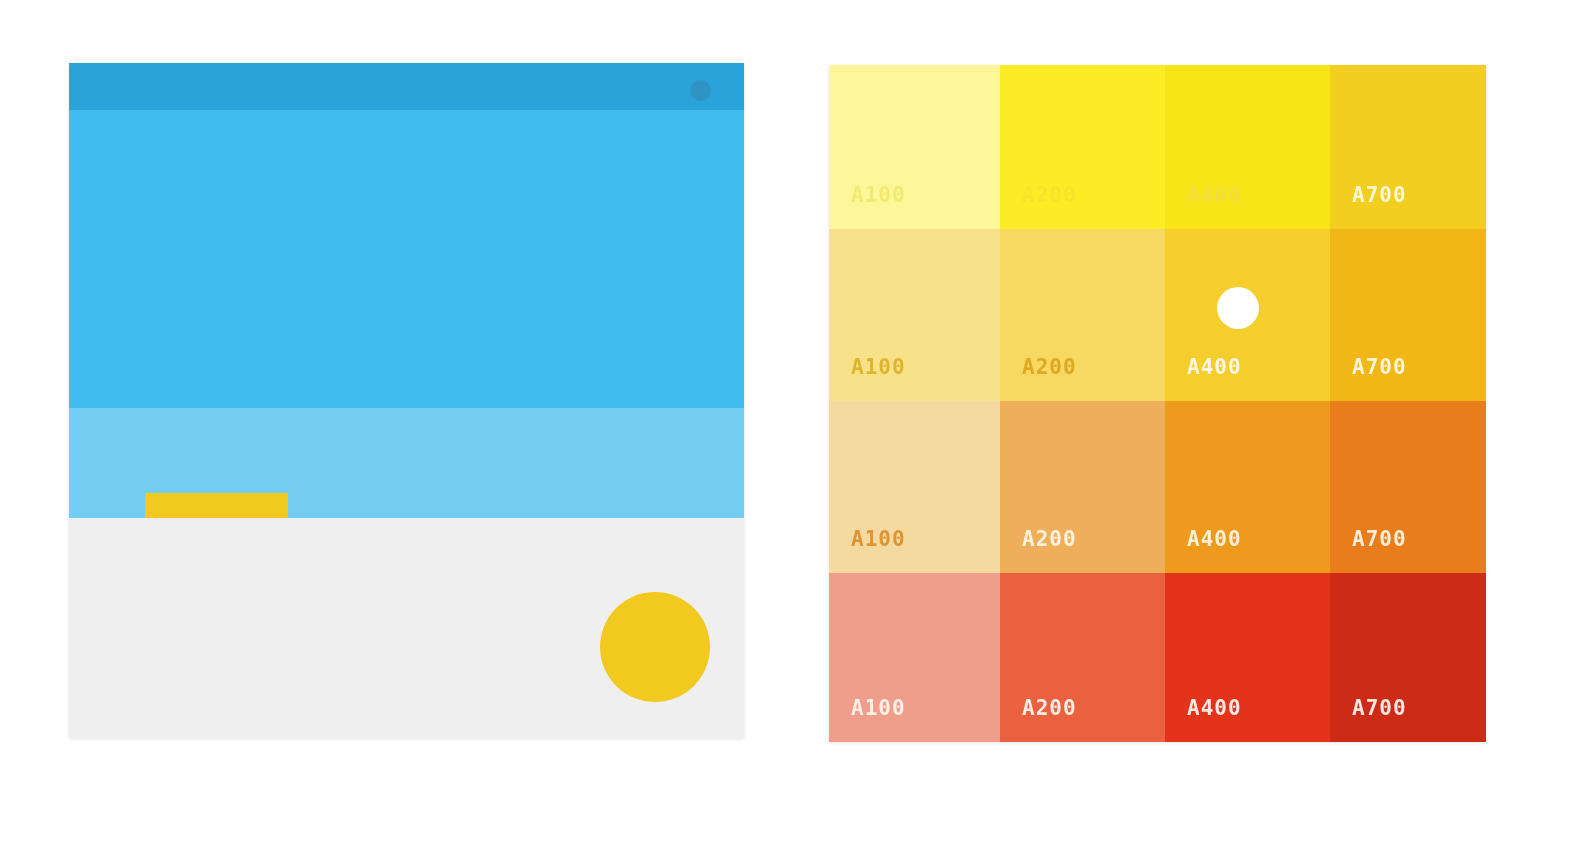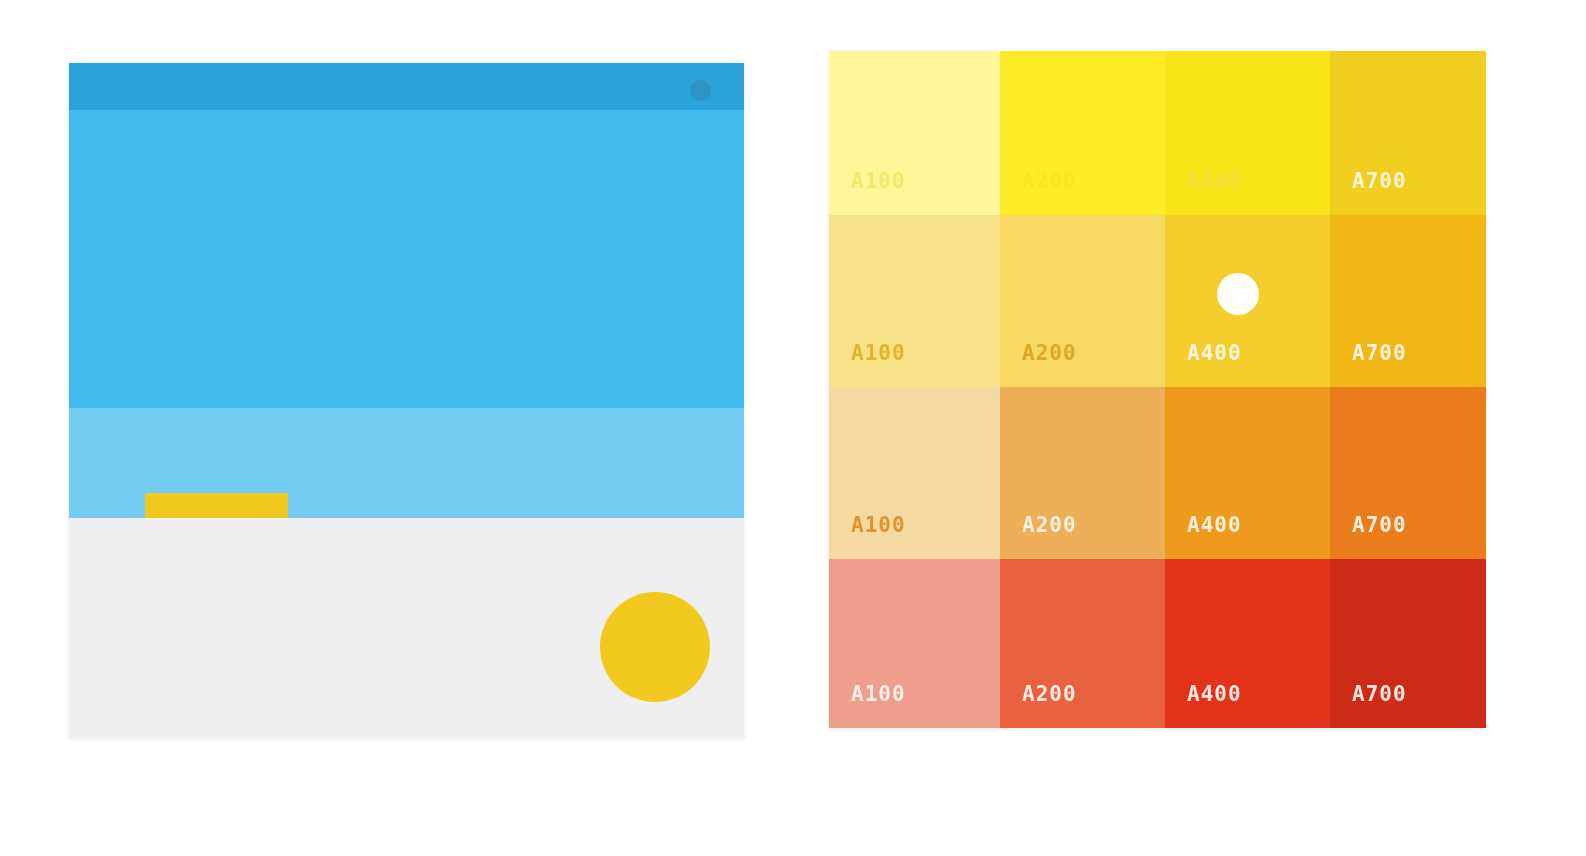--- a/index.html
+++ b/index.html
@@ -86,21 +86,21 @@
     width: 110px;
     height: 110px;
     border-radius: 50%;
     background: #f2c91f;
   }
 
   
   #palette-grid {
     position: absolute;
     left: 829px;
-    top: 51px;
+    top: 65px;
     width: 657px;
     height: 677px;
     display: grid;
     grid-template-columns: 171px 165px 165px 156px;
     grid-template-rows: 164px 172px 172px 169px;
     box-shadow: 0 1px 4px rgba(0,0,0,0.10);
   }
   .swatch {
     position: relative;
     box-sizing: border-box;

